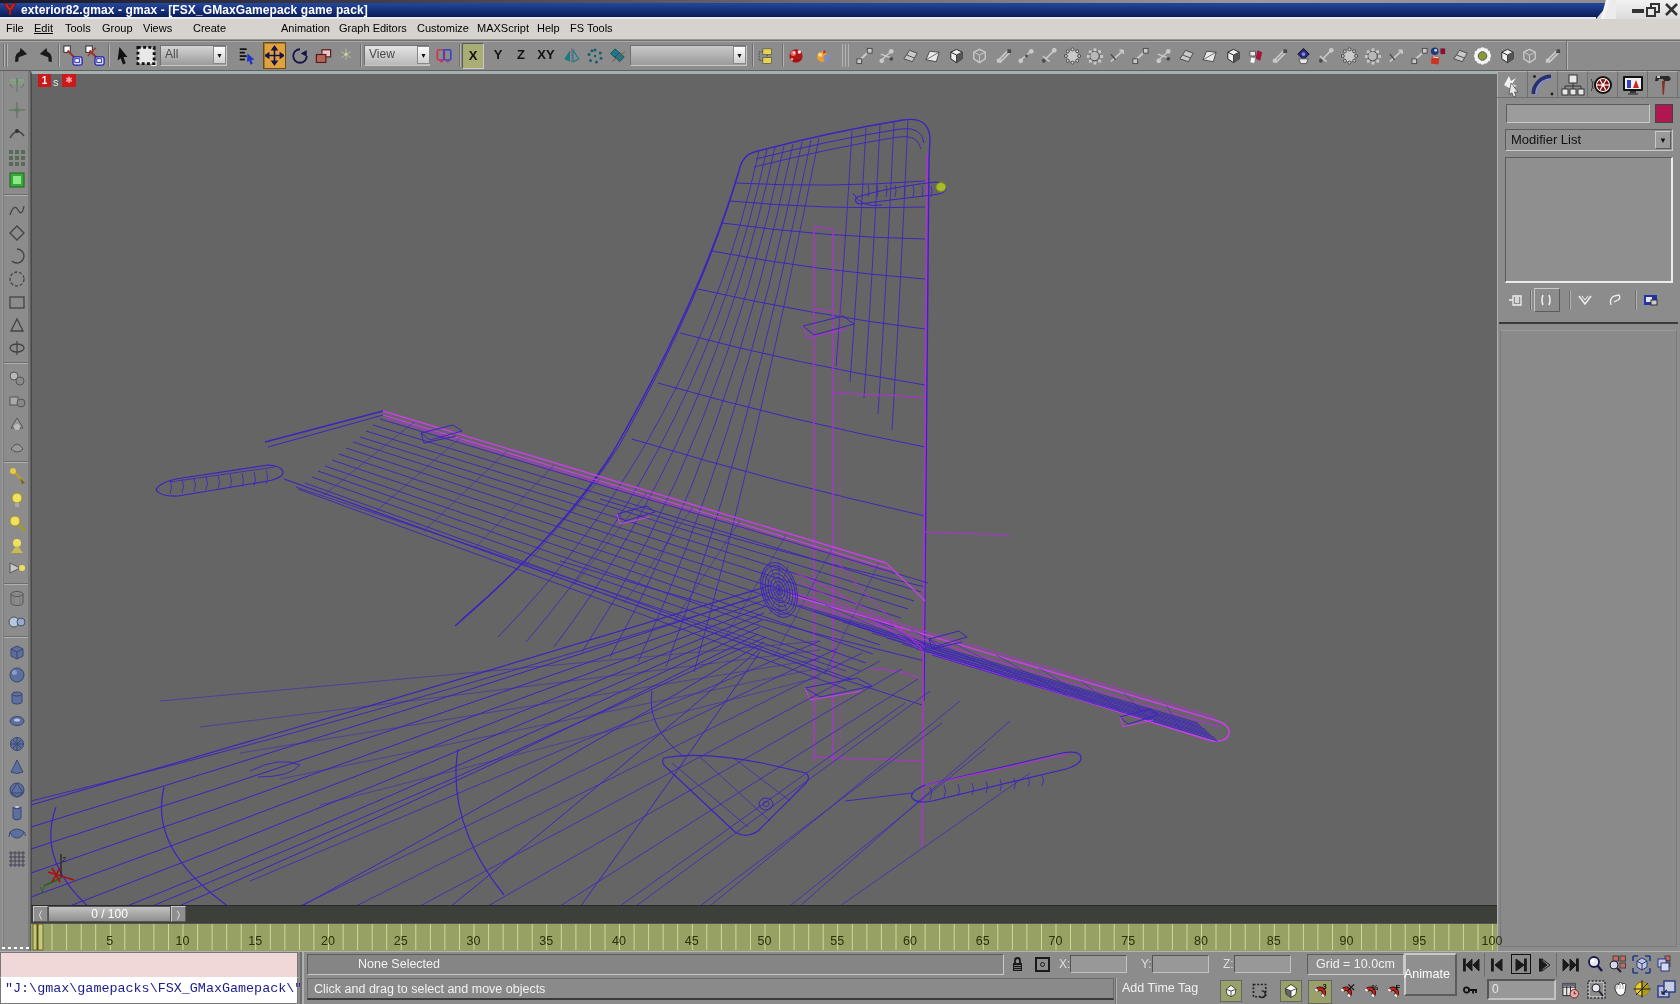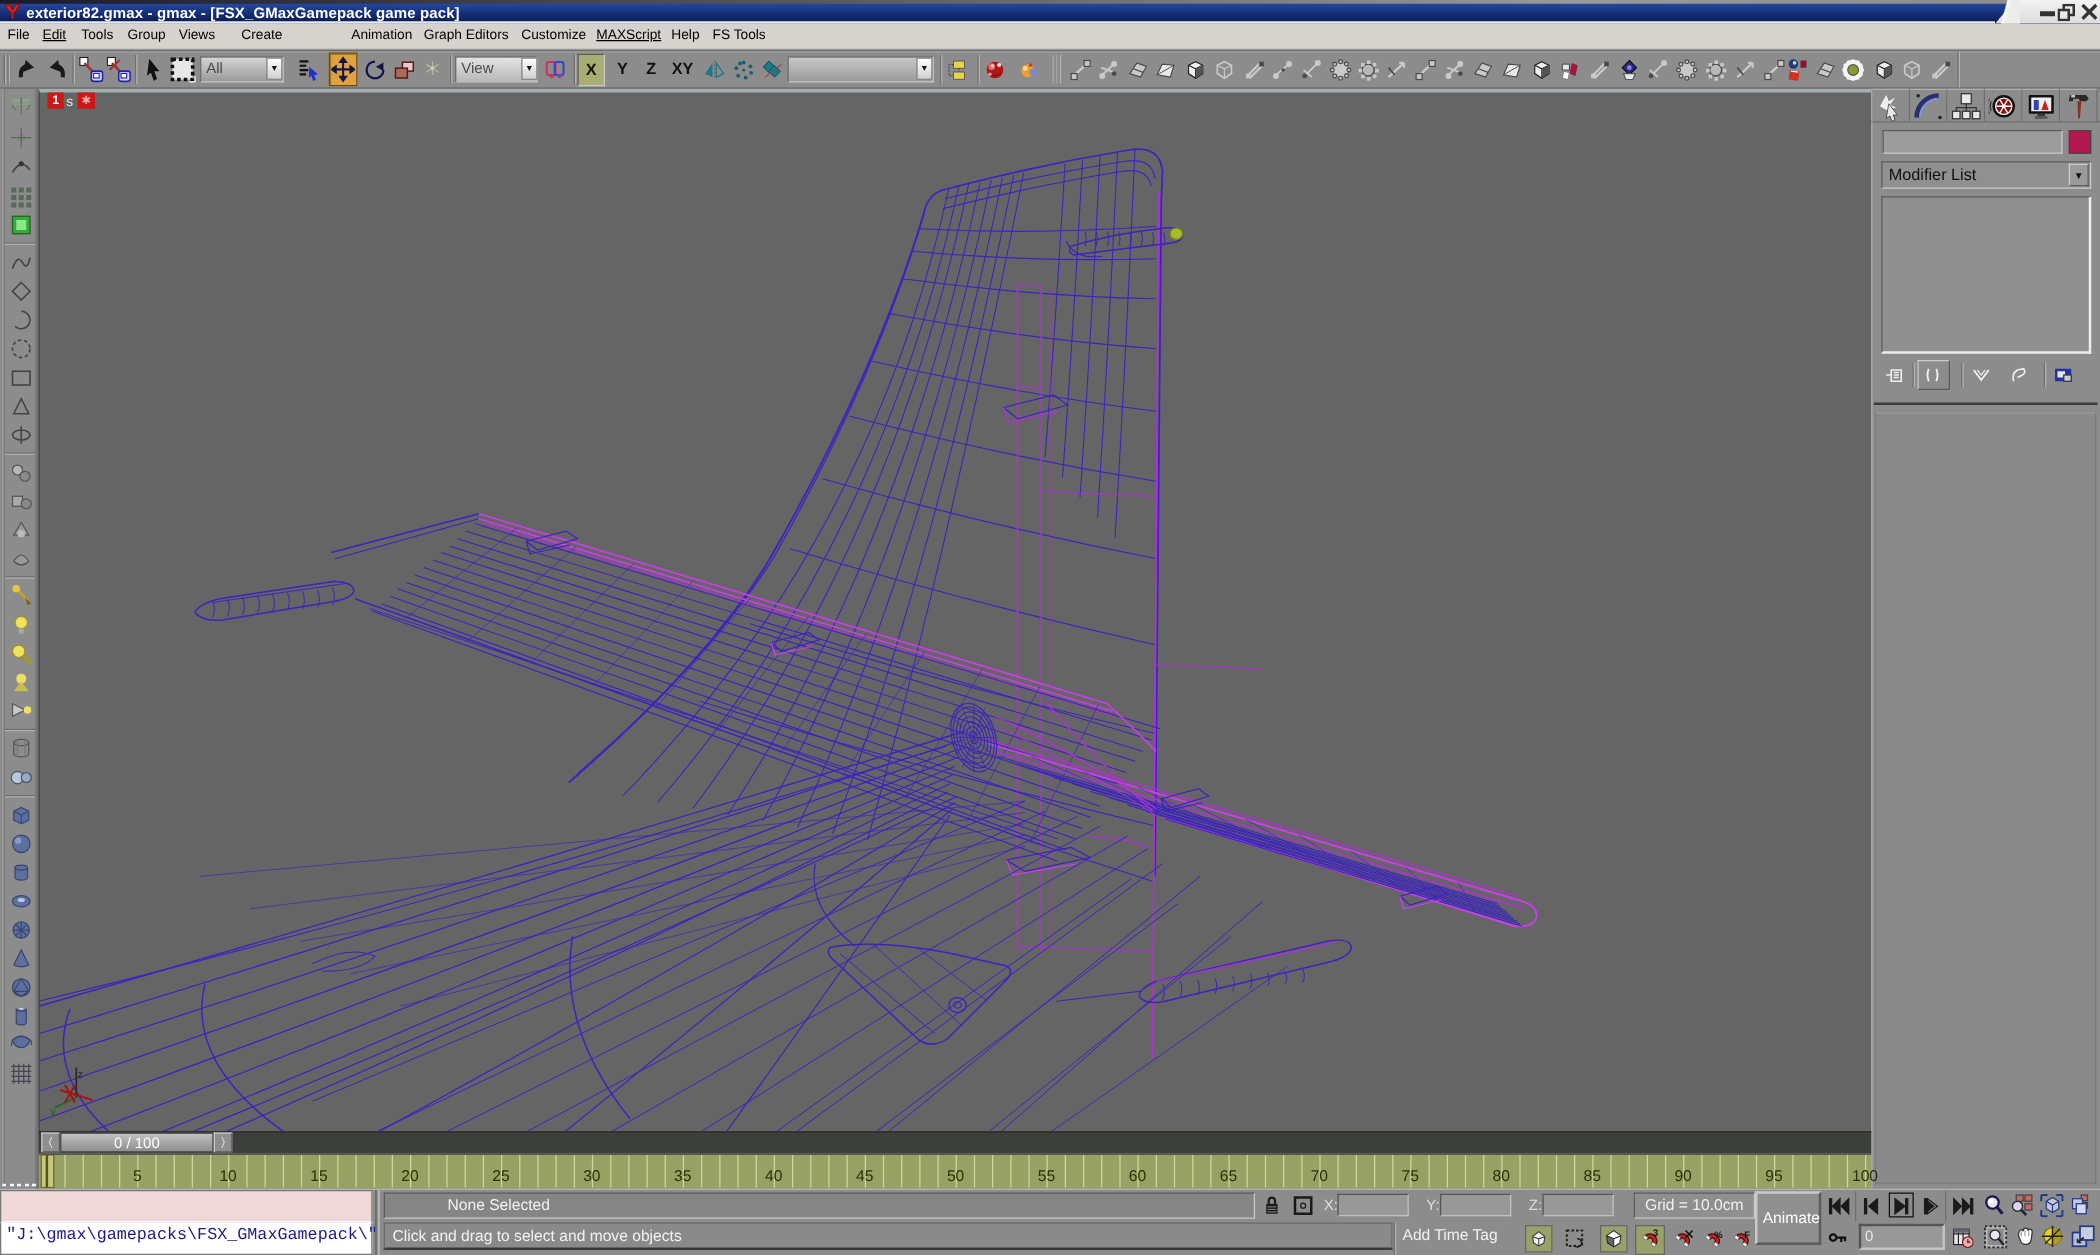--- a/index.html
+++ b/index.html
@@ -21,21 +21,21 @@
 <div style="position:absolute;left:6px;top:22px;font-size:11px;color:#000;">File</div>
 <div style="position:absolute;left:34px;top:22px;font-size:11px;color:#000;text-decoration:underline;">Edit</div>
 <div style="position:absolute;left:65px;top:22px;font-size:11px;color:#000;">Tools</div>
 <div style="position:absolute;left:102px;top:22px;font-size:11px;color:#000;">Group</div>
 <div style="position:absolute;left:143px;top:22px;font-size:11px;color:#000;">Views</div>
 <div style="position:absolute;left:182px;top:22px;font-size:11px;color:#000;margin-left:11px;">Create</div>
 <div style="position:absolute;left:225px;top:22px;font-size:11px;color:#000;margin-top:32px;">Modifiers</div>
 <div style="position:absolute;left:281px;top:22px;font-size:11px;color:#000;">Animation</div>
 <div style="position:absolute;left:339px;top:22px;font-size:11px;color:#000;">Graph Editors</div>
 <div style="position:absolute;left:417px;top:22px;font-size:11px;color:#000;">Customize</div>
-<div style="position:absolute;left:477px;top:22px;font-size:11px;color:#000;text-decoration:underline;">MAXScript</div>
+<div style="position:absolute;left:477px;top:22px;font-size:11px;color:#000;">MAXScript</div>
 <div style="position:absolute;left:537px;top:22px;font-size:11px;color:#000;">Help</div>
 <div style="position:absolute;left:570px;top:22px;font-size:11px;color:#000;">FS Tools</div>
 <div style="position:absolute;left:0px;top:40px;width:1680px;height:31px;background:#8c8c8c;border-top:1px solid #6f6f6f;box-shadow:inset 0 1px 0 #a8a8a8;"></div>
 <div style="position:absolute;left:0px;top:70px;width:1680px;height:1px;background:#5f5f5f;"></div>
 <div style="position:absolute;left:3px;top:44px;width:1px;height:23px;background:#6e6e6e;"></div>
 <div style="position:absolute;left:4px;top:44px;width:1px;height:23px;background:#b2b2b2;"></div>
 <div style="position:absolute;left:6px;top:44px;width:1px;height:23px;background:#6e6e6e;"></div>
 <div style="position:absolute;left:7px;top:44px;width:1px;height:23px;background:#b2b2b2;"></div>
 <svg style="position:absolute;left:12px;top:46px;width:21px;height:20px;" viewBox="0 0 22 20">
     <path d="M5,16 Q4,7 12,6" fill="none" stroke="#1a1a1a" stroke-width="3.4"></path>
@@ -982,21 +982,21 @@
 <div style="position:absolute;left:1040px;top:962px;width:5px;height:5px;border:1.5px solid #1a1a1a;border-radius:50%;"></div>
 <div style="position:absolute;left:1059px;top:957px;font-size:12px;color:#dedede;">X:</div>
 <div style="position:absolute;left:1070px;top:955px;width:57px;height:18px;background:#989898;border:1px solid #555;border-bottom-color:#c2c2c2;border-right-color:#c2c2c2;"></div>
 <div style="position:absolute;left:1141px;top:957px;font-size:12px;color:#dedede;">Y:</div>
 <div style="position:absolute;left:1152px;top:955px;width:57px;height:18px;background:#989898;border:1px solid #555;border-bottom-color:#c2c2c2;border-right-color:#c2c2c2;"></div>
 <div style="position:absolute;left:1223px;top:957px;font-size:12px;color:#dedede;">Z:</div>
 <div style="position:absolute;left:1234px;top:955px;width:57px;height:18px;background:#989898;border:1px solid #555;border-bottom-color:#c2c2c2;border-right-color:#c2c2c2;"></div>
 <div style="position:absolute;left:1307px;top:954px;width:97px;height:21px;background:#8f8f8f;border-top:1px solid #5c5c5c;border-left:1px solid #5c5c5c;border-bottom:1px solid #c9c9c9;border-right:1px solid #c9c9c9;"></div>
 <div style="position:absolute;left:1316px;top:957px;font-size:12.5px;color:#f0f0f0;text-align:center;">Grid = 10.0cm</div>
 <div style="position:absolute;left:1404px;top:953px;width:53px;height:43px;background:#8f8f8f;border-top:2px solid #c9c9c9;border-left:2px solid #c9c9c9;border-bottom:2px solid #5c5c5c;border-right:2px solid #5c5c5c;"></div>
-<div style="position:absolute;left:1404px;top:967px;width:52px;height:16px;font-size:12.5px;color:#fff;text-align:right;">Animate</div>
+<div style="position:absolute;left:1404px;top:967px;width:52px;height:16px;font-size:12.5px;color:#fff;text-align:left;">Animate</div>
 <div style="position:absolute;left:1122px;top:981px;font-size:12.5px;color:#f0f0f0;">Add Time Tag</div>
 <div style="position:absolute;left:1115px;top:978px;width:1px;height:26px;background:#6e6e6e;"></div>
 <div style="position:absolute;left:1116px;top:978px;width:1px;height:26px;background:#b0b0b0;"></div>
 <div style="position:absolute;left:1220px;top:980px;width:22px;height:22px;background:#9aa06a;border:1px solid #666;"></div>
 <svg style="position:absolute;left:1222px;top:982px;width:18px;height:18px;" viewBox="0 0 22 22">
     <path d="M5,9 L11,4 L17,9 L16,15 L11,18 L6,15 Z" fill="#f4f4f4" stroke="#333"></path>
     <path d="M5,9 L11,11 L17,9 M11,11 V18" stroke="#333" fill="none"></path>
   </svg>
 <svg style="position:absolute;left:1251px;top:981px;width:18px;height:20px;" viewBox="0 0 22 22">
     <rect x="3" y="3" width="15" height="15" fill="none" stroke="#222" stroke-dasharray="2.5,2" stroke-width="2"></rect>

